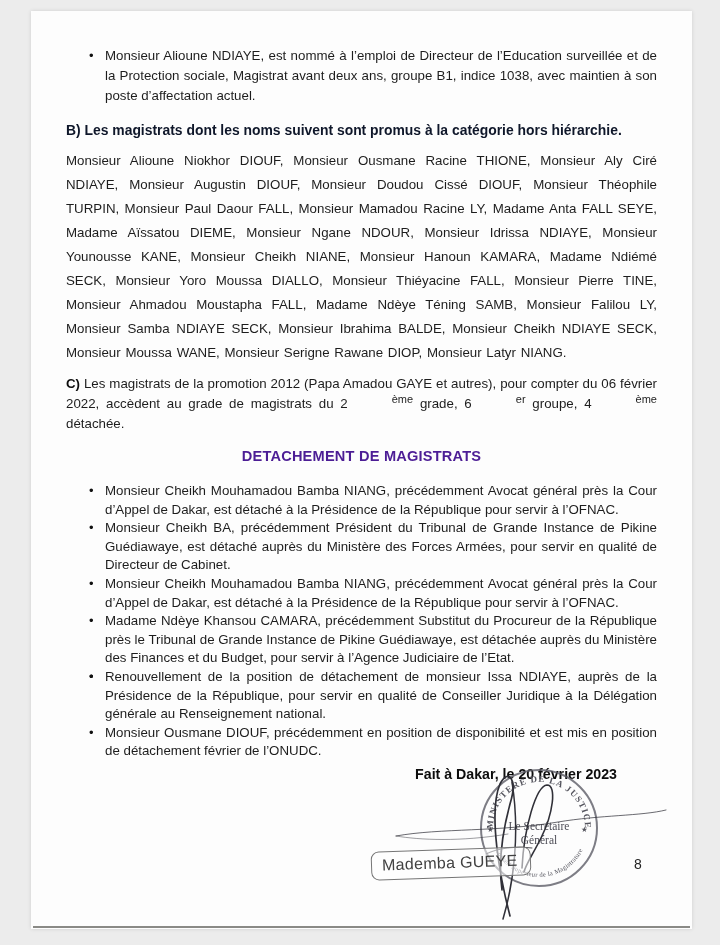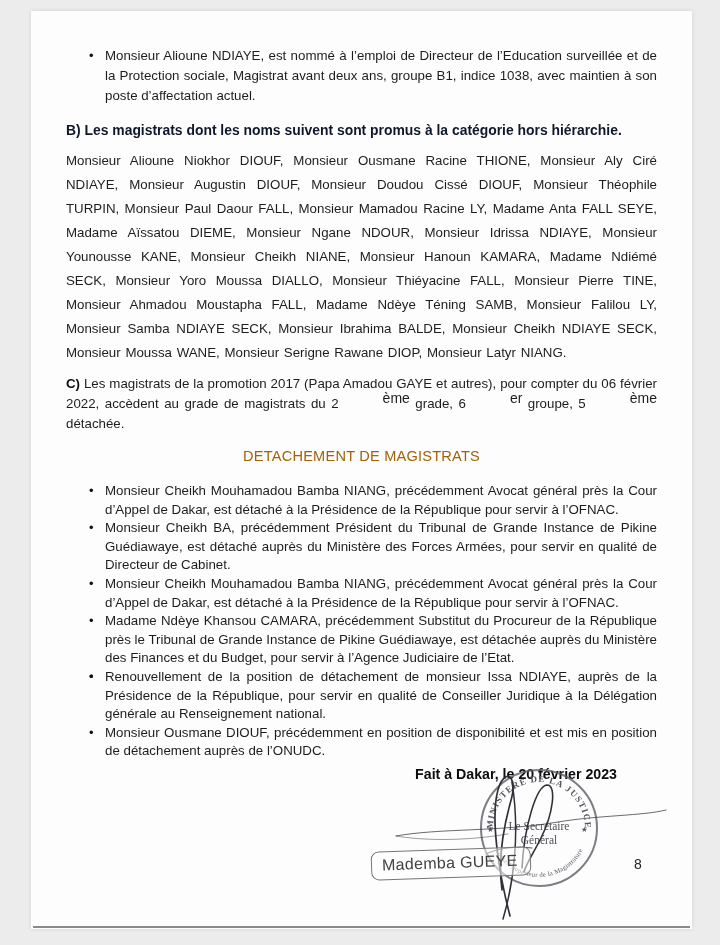--- a/index.html
+++ b/index.html
@@ -48,31 +48,31 @@
     line-height:24px;
     word-spacing:1px;
   }
   .section-c{
     margin-top:9px;
     text-align:justify;
     line-height:20px;
   }
   .section-c .c-label{font-weight:bold;color:#0d0d0d;}
   sup.ord{
-    font-size:14px;
+    font-size:11px;
     vertical-align:super;
     line-height:0;
     margin-left:44px;
   }
   .detach-title{
     text-align:center;
-    font-weight:normal;
+    font-weight:bold;
     font-size:14.6px;
     letter-spacing:.2px;
-    color:#a16207;
+    color:#4c1d95;
     margin-top:12px;
   }
   .detach-list{margin-top:16px;}
   .detach-list .bullet-item{line-height:18.6px;}
   .date-line{
     margin-top:3px;
     font-weight:bold;
     font-size:14.2px;
     color:#0d0d0d;
     text-align:right;
@@ -116,21 +116,21 @@
       <span>Monsieur Alioune NDIAYE, est nommé à l’emploi de Directeur de l’Education surveillée et de la Protection sociale, Magistrat avant deux ans, groupe B1, indice 1038, avec maintien à son poste d’affectation actuel.</span>
     </div>
 
     <div class="section-b-heading">
       <div>B) Les magistrats dont les noms suivent sont promus à la catégorie hors hiérarchie.</div>
     </div>
 
     <div class="names-paragraph">Monsieur Alioune Niokhor DIOUF, Monsieur Ousmane Racine THIONE, Monsieur Aly Ciré NDIAYE, Monsieur Augustin DIOUF, Monsieur Doudou Cissé DIOUF, Monsieur Théophile TURPIN, Monsieur Paul Daour FALL, Monsieur Mamadou Racine LY, Madame Anta FALL SEYE, Madame Aïssatou DIEME, Monsieur Ngane NDOUR, Monsieur Idrissa NDIAYE, Monsieur Younousse KANE, Monsieur Cheikh NIANE, Monsieur Hanoun KAMARA, Madame Ndiémé SECK, Monsieur Yoro Moussa DIALLO, Monsieur Thiéyacine FALL, Monsieur Pierre TINE, Monsieur Ahmadou Moustapha FALL, Madame Ndèye Téning SAMB, Monsieur Falilou LY, Monsieur Samba NDIAYE SECK, Monsieur Ibrahima BALDE, Monsieur Cheikh NDIAYE SECK, Monsieur Moussa WANE, Monsieur Serigne Rawane DIOP, Monsieur Latyr NIANG.</div>
 
     <div class="section-c">
-      <span class="c-label">C)</span><span> Les magistrats de la promotion 2017 (Papa Amadou GAYE et autres), pour compter du 06 février 2022, accèdent au grade de magistrats du 2</span><sup class="ord">ème</sup><span> grade, 6</span><sup class="ord">er</sup><span> groupe, 5</span><sup class="ord">ème</sup><span> détachée.</span>
+      <span class="c-label">C)</span><span> Les magistrats de la promotion 2012 (Papa Amadou GAYE et autres), pour compter du 06 février 2022, accèdent au grade de magistrats du 2</span><sup class="ord">ème</sup><span> grade, 6</span><sup class="ord">er</sup><span> groupe, 4</span><sup class="ord">ème</sup><span> détachée.</span>
     </div>
 
     <div class="detach-title">DETACHEMENT DE MAGISTRATS</div>
 
     <div class="detach-list">
       <div class="bullet-item">
         <span class="bullet">•</span>
         <span>Monsieur Cheikh Mouhamadou Bamba NIANG, précédemment Avocat général près la Cour d’Appel de Dakar, est détaché à la Présidence de la République pour servir à l’OFNAC.</span>
       </div>
       <div class="bullet-item">
@@ -147,21 +147,21 @@
       </div>
       <div class="bullet-item">
         <span class="bullet">•</span>
       </div>
       <div class="bullet-item">
         <span class="bullet">•</span>
         <span>Renouvellement de la position de détachement de monsieur Issa NDIAYE, auprès de la Présidence de la République, pour servir en qualité de Conseiller Juridique à la Délégation générale au Renseignement national.</span>
       </div>
       <div class="bullet-item">
         <span class="bullet">•</span>
-        <span>Monsieur Ousmane DIOUF, précédemment en position de disponibilité et est mis en position de détachement auprès de l’ONUDC.</span>
+        <span>Monsieur Ousmane DIOUF, précédemment en position de disponibilité et est mis en position de détachement février de l’ONUDC.</span>
       </div>
     </div>
 
     <div class="date-line">Fait à Dakar, le 20 février 2023</div>
   </div>
 
   <svg class="stamp" viewBox="0 0 124 124">
     <circle cx="62" cy="62" r="58" fill="none" stroke="#5d5d66" stroke-width="2" opacity="0.8"></circle>
     <path id="arcTop" d="M 16,62 A 46,46 0 0 1 108,62" fill="none"></path>
     <path id="arcBottom" d="M 13,62 A 49,49 0 0 0 111,62" fill="none"></path>

